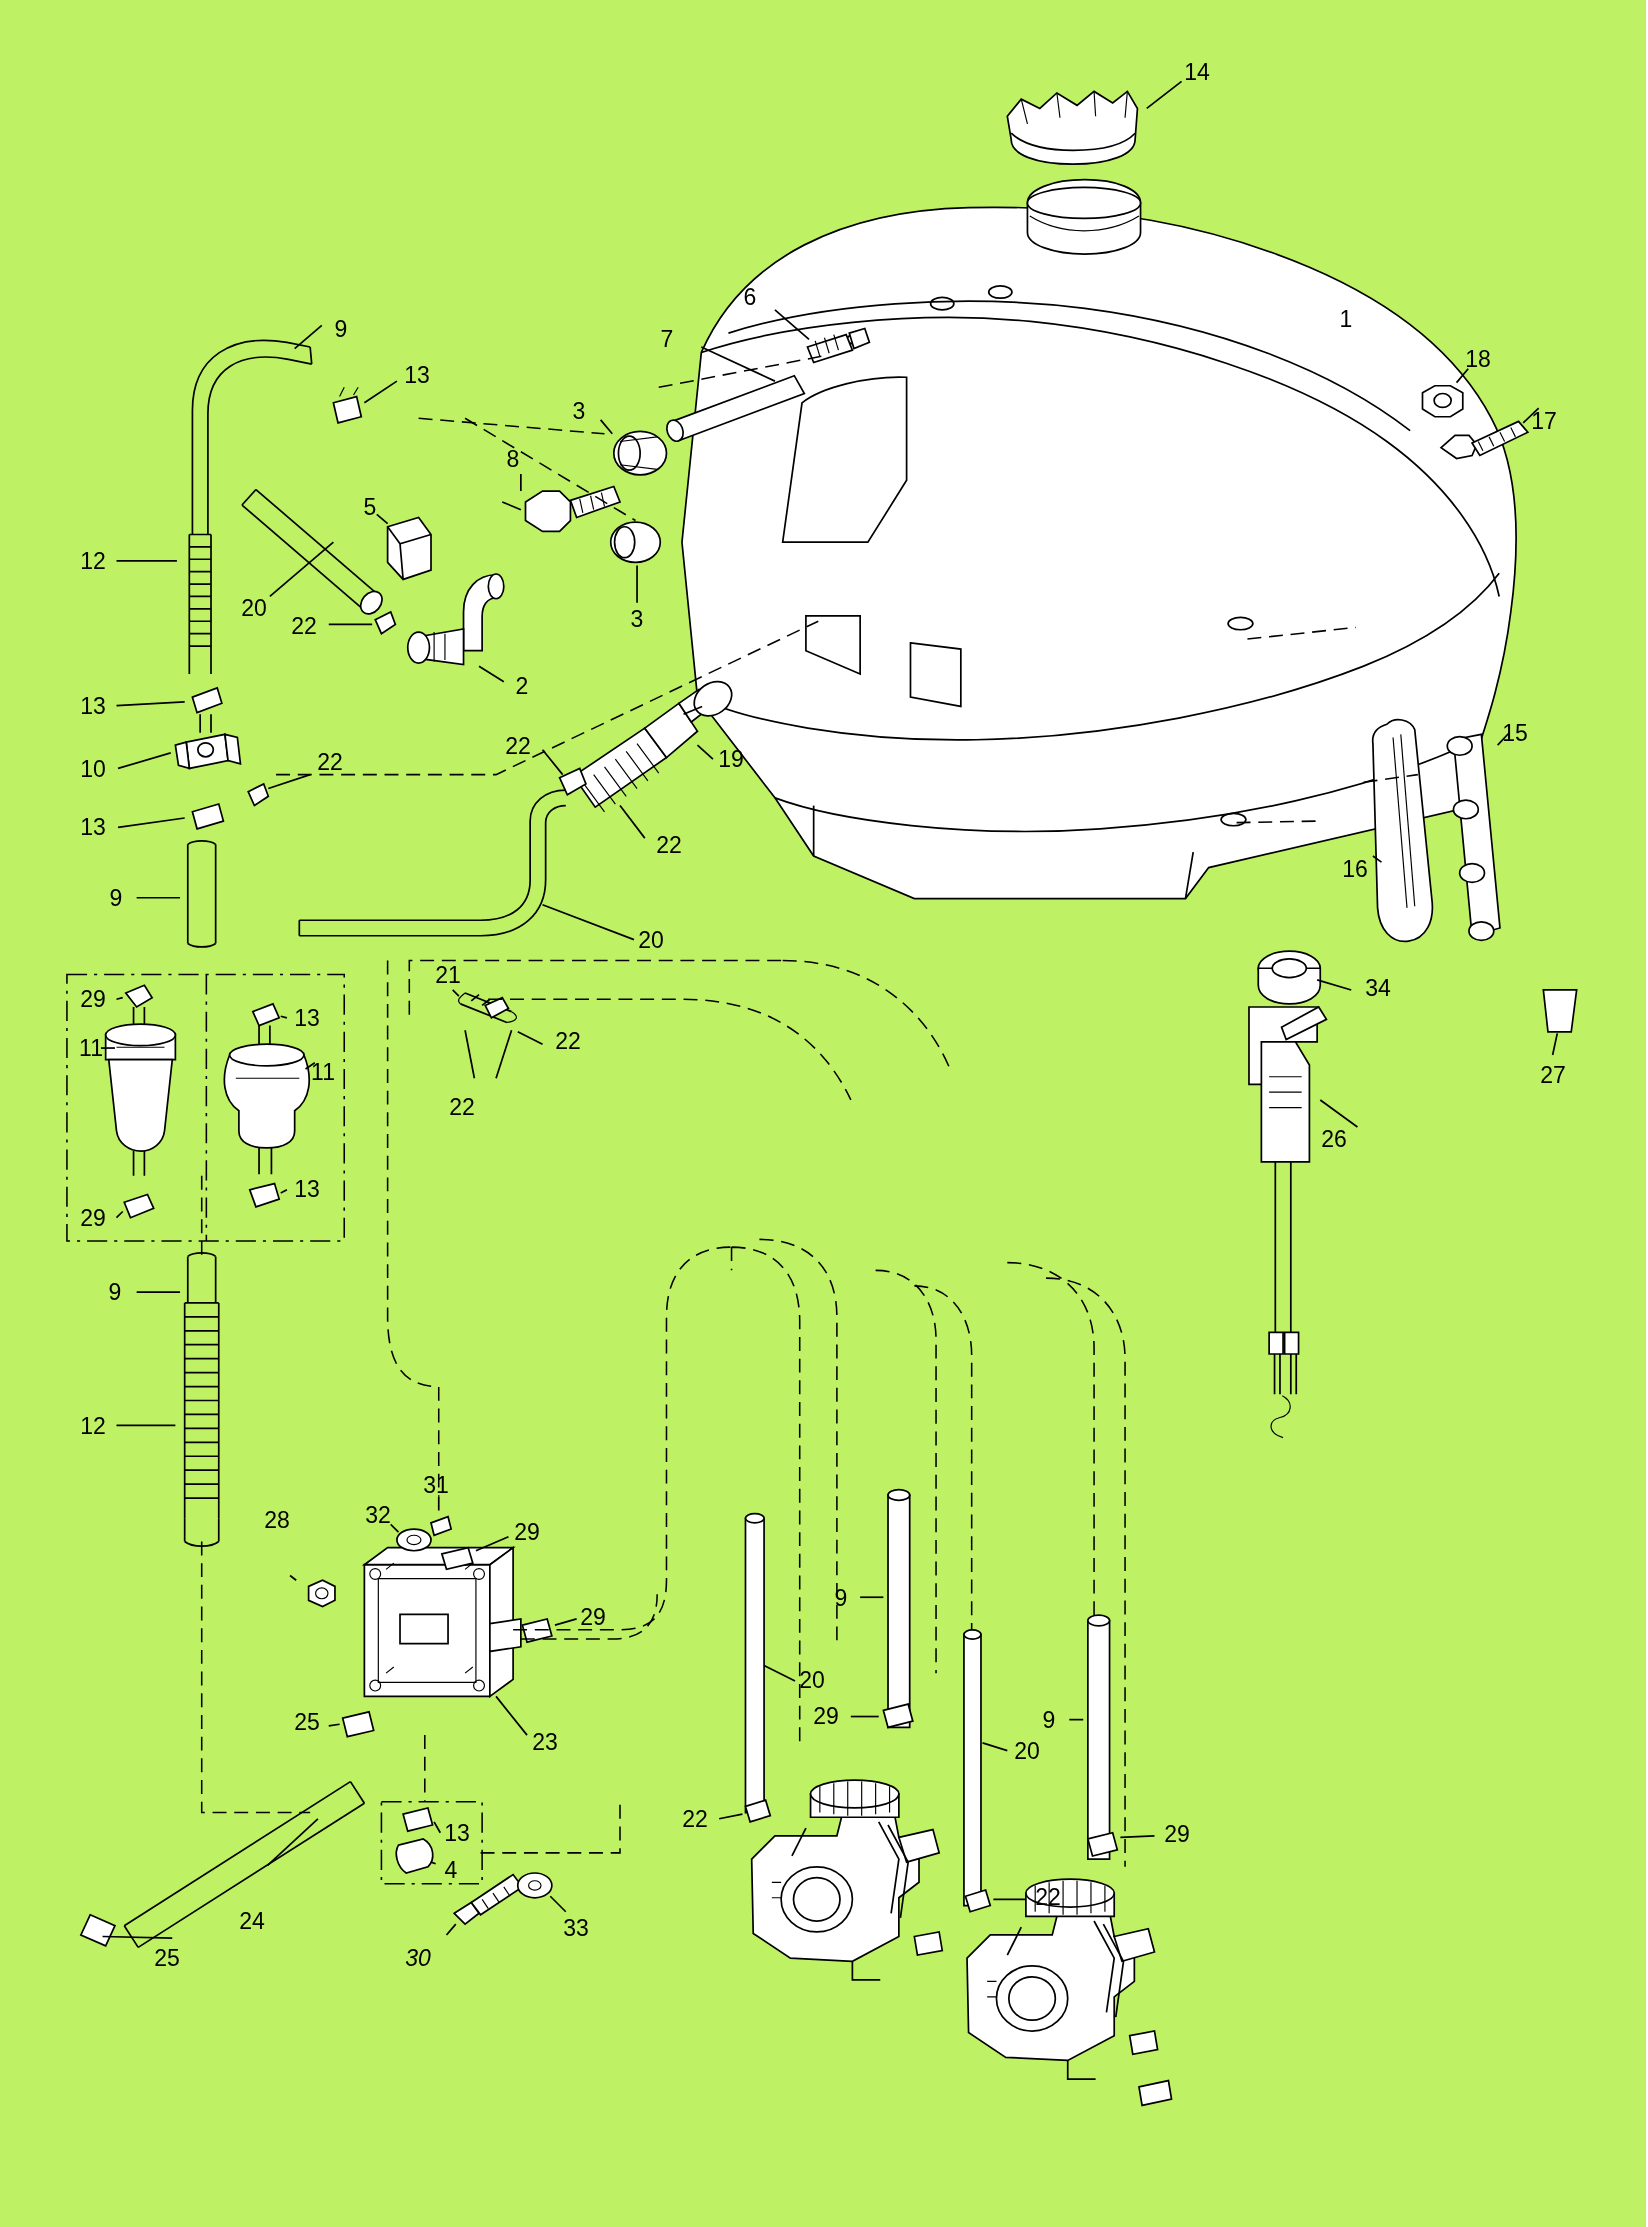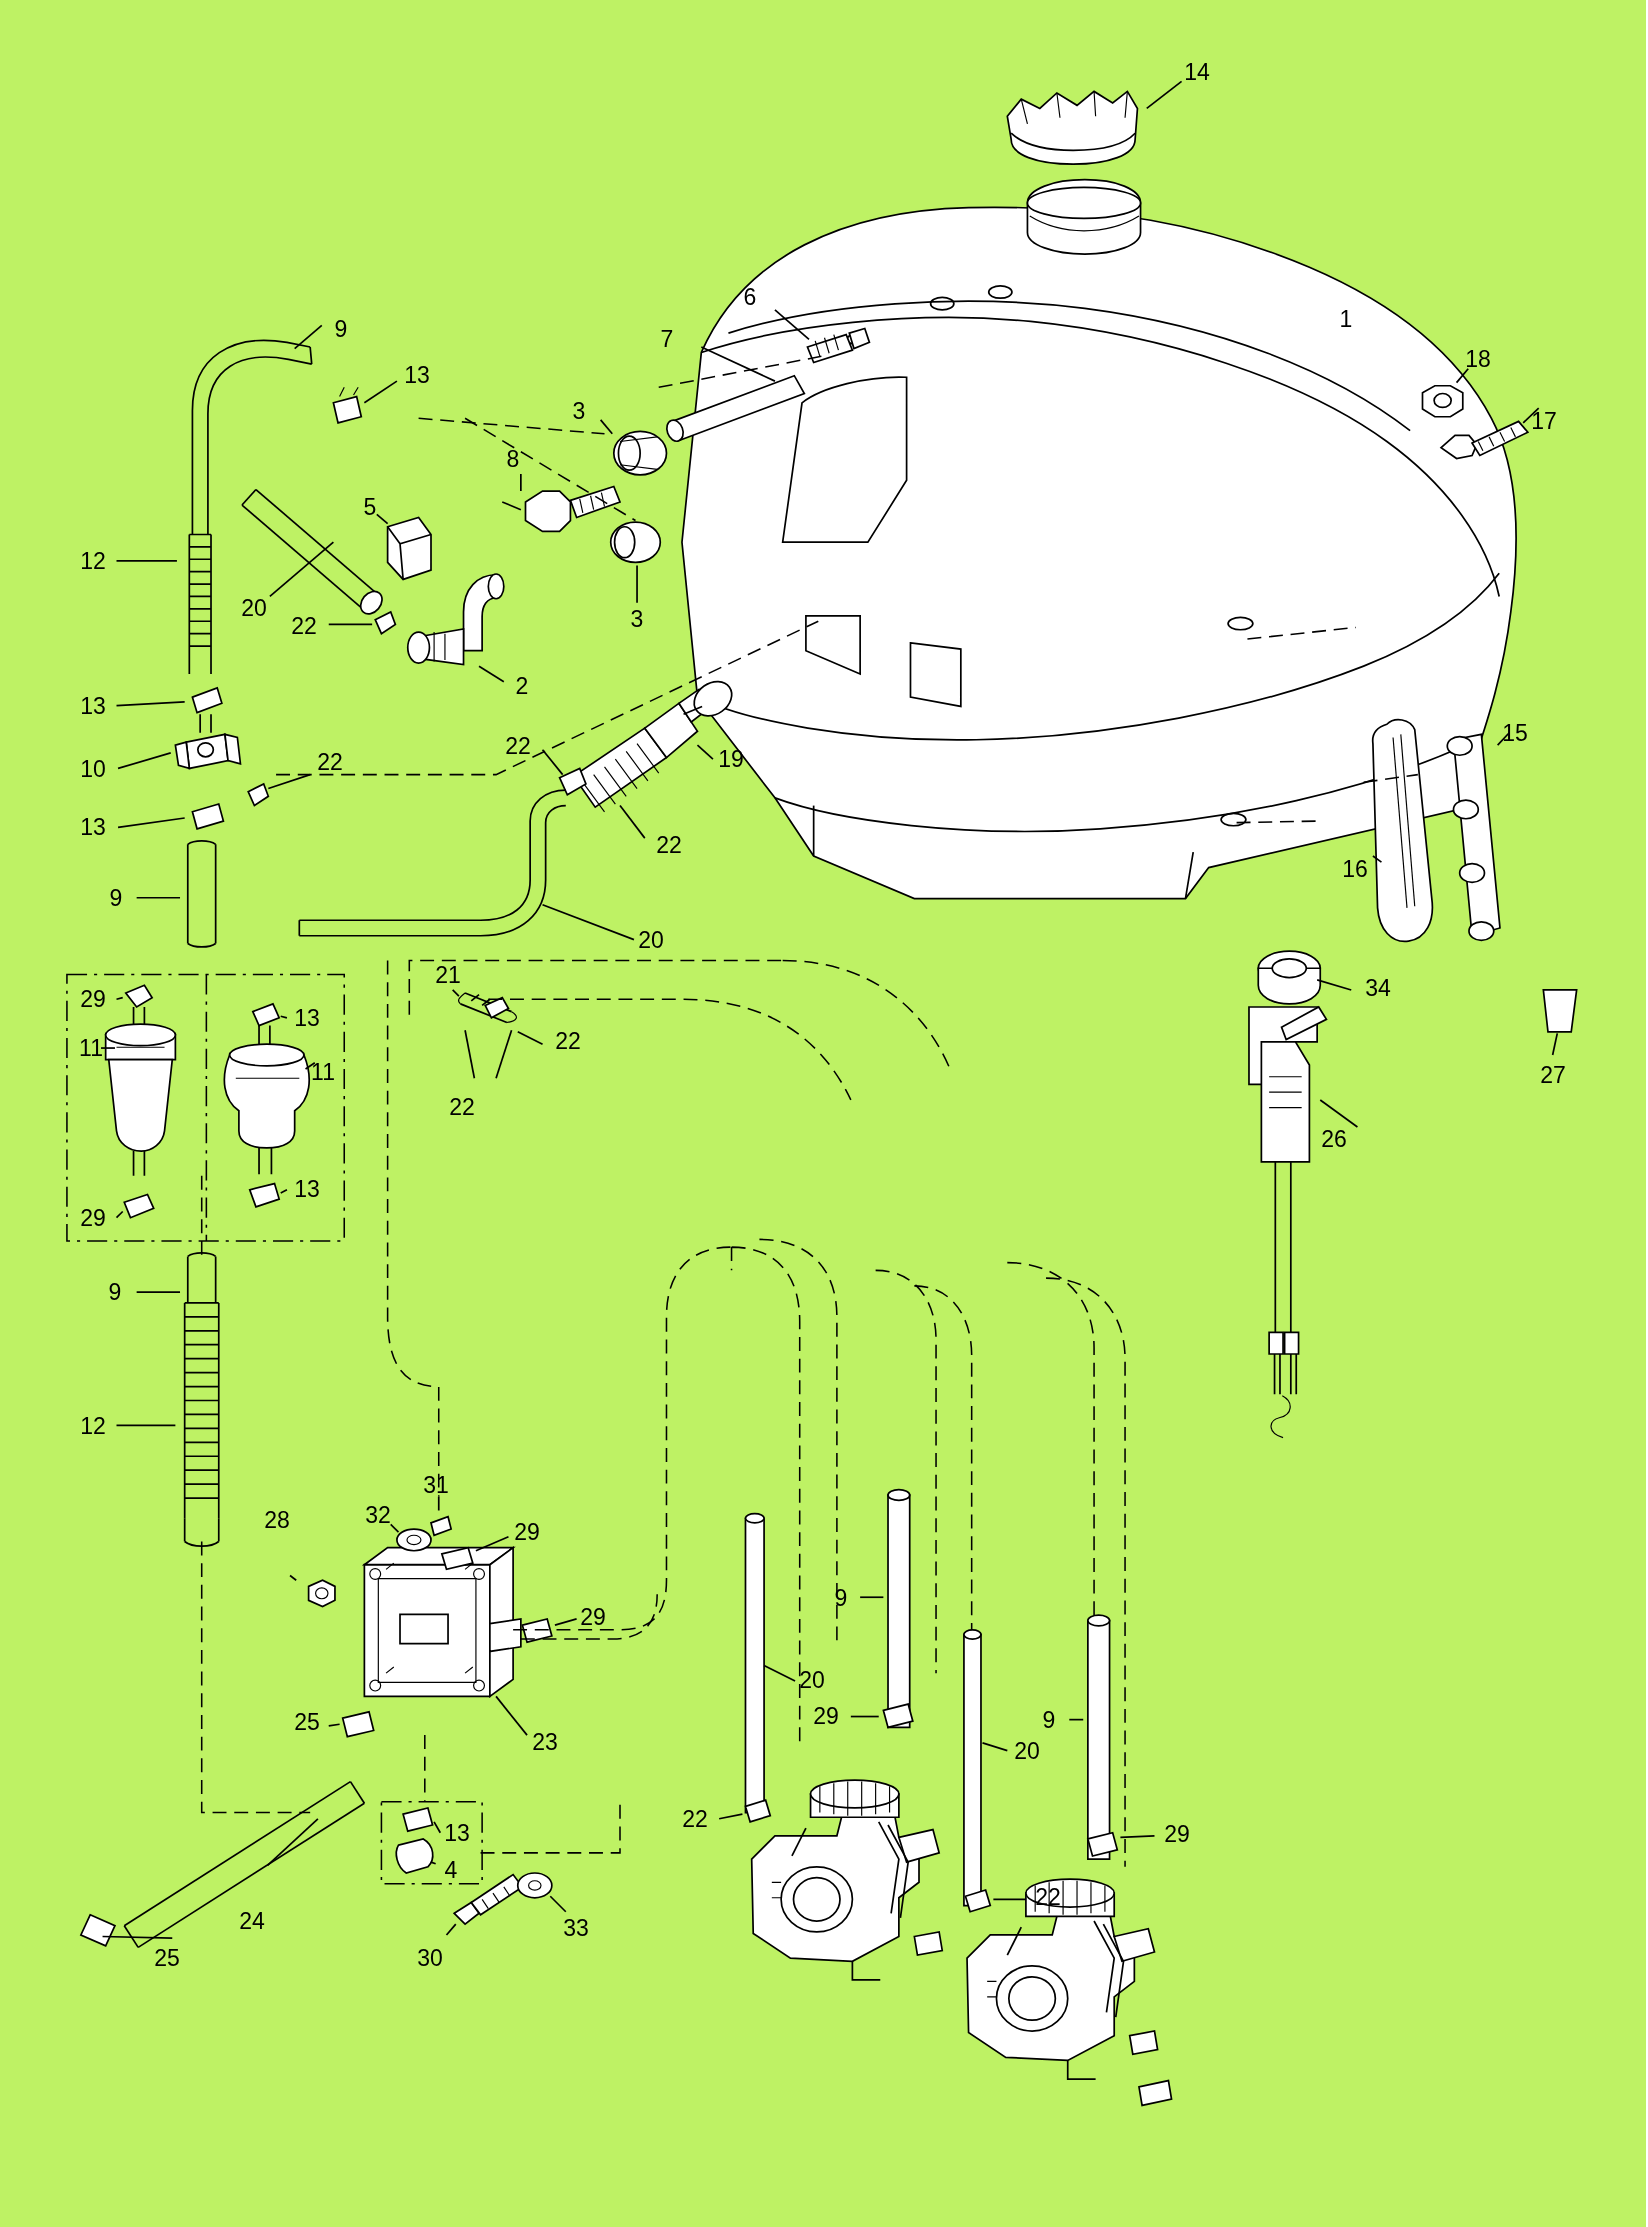--- a/index.html
+++ b/index.html
@@ -571,17 +571,17 @@
   <div class="callout" style="left:307px; top:1722px;">25</div>
   <div class="callout" style="left:545px; top:1742px;">23</div>
   <div class="callout" style="left:1027px; top:1751px;">20</div>
   <div class="callout" style="left:457px; top:1833px;">13</div>
   <div class="callout" style="left:695px; top:1819px;">22</div>
   <div class="callout" style="left:252px; top:1881px;margin-top:40px;">24</div>
   <div class="callout" style="left:451px; top:1870px;">4</div>
   <div class="callout" style="left:1177px; top:1834px;">29</div>
   <div class="callout" style="left:1048px; top:1897px;">22</div>
   <div class="callout" style="left:167px; top:1958px;">25</div>
-  <div class="callout" style="left:430px; top:1958px;">30</div>
+  <div class="callout" style="left:418px; top:1958px;font-style:italic;">30</div>
   <div class="callout" style="left:576px; top:1928px;">33</div>
 
 </div>
 
 
 </body></html>

